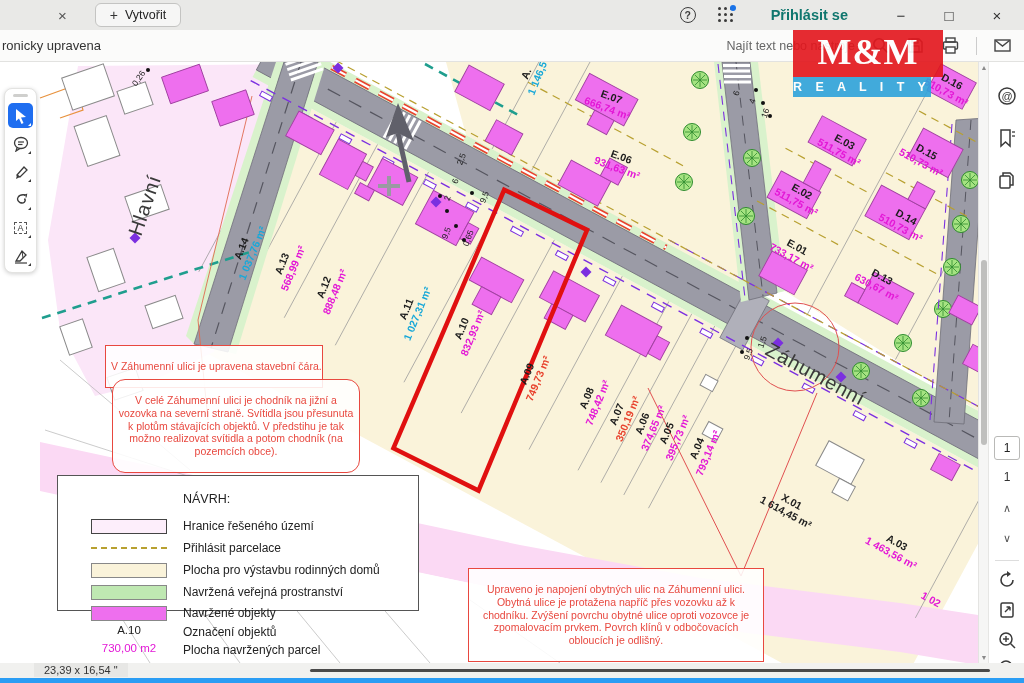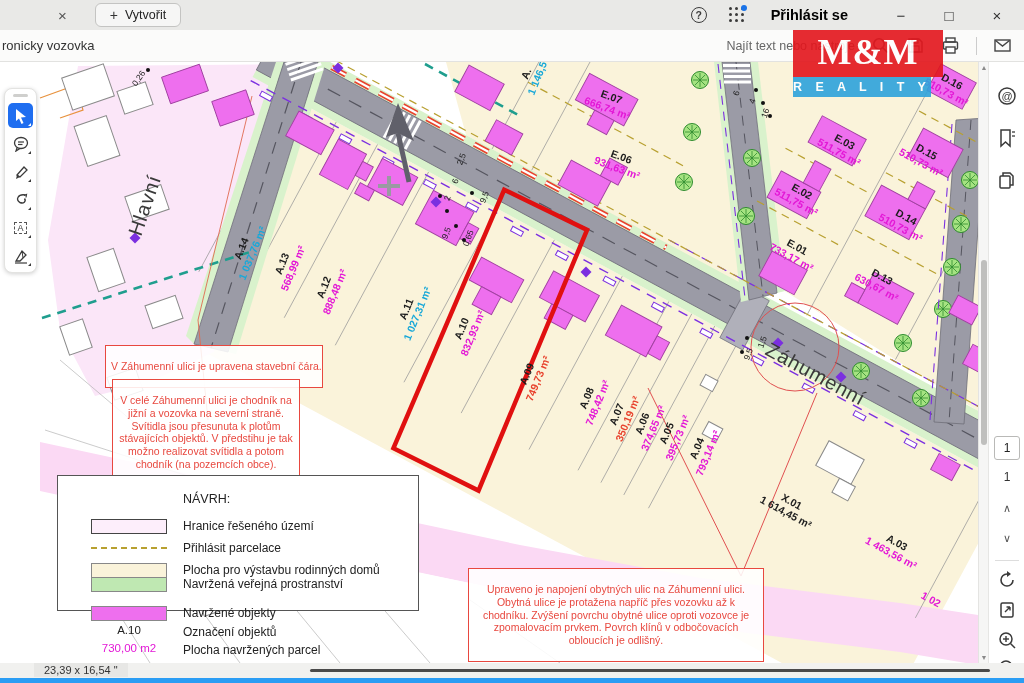--- a/index.html
+++ b/index.html
@@ -9,21 +9,21 @@
   
   .titlebar { position:absolute; left:0; top:0; width:1024px; height:30px; background:#e9e9e7; display:flex; align-items:center; }
   .tab-close { margin-left:58px; color:#555; font-size:15px; cursor:default; }
   .tab-chip { margin-left:28px; display:flex; align-items:center; gap:7px; background:#f6f6f5; border:1px solid #c4c4c2; border-radius:6px; padding:3px 14px; font-size:12.5px; color:#222; }
   .tab-chip .plus { font-size:14px; color:#333; }
   .tb-right { margin-left:auto; display:flex; align-items:center; gap:22px; padding-right:14px; }
   .help-circ { width:16px; height:16px; border:1.4px solid #3c3c3c; border-radius:50%; font-size:10.5px; color:#3c3c3c; display:flex; align-items:center; justify-content:center; font-weight:bold; }
   .apps-grid { position:relative; width:16px; height:16px; }
   .apps-grid i { position:absolute; width:3px; height:3px; background:#3a3a3a; border-radius:50%; }
   .apps-grid .bdot { width:6px; height:6px; background:#1a73e8; border-radius:50%; position:absolute; right:-2px; top:-2px; }
-  .signin { font-size:14.5px; font-weight:bold; color:#000000; margin:0 18px 0 4px; }
+  .signin { font-size:14.5px; font-weight:bold; color:#0f766e; margin:0 18px 0 15px; }
   .winbtn { font-size:15px; color:#333; width:26px; text-align:center; }
 
   
   .toolbar { position:absolute; left:0; top:30px; width:1024px; height:32px; background:#fbfbfa; border-bottom:1px solid #e2e2e0; display:flex; align-items:center; }
   .tb-left-text { font-size:13px; color:#333; margin-left:2px; white-space:nowrap; }
   .tb-right2 { margin-left:auto; display:flex; align-items:center; gap:16px; padding-right:12px; }
   .find-text { font-size:12.5px; color:#666; }
   .vdiv { width:1px; height:18px; background:#ccc; }
   .icon18 { width:19px; height:19px; display:block; }
 
@@ -110,21 +110,21 @@
         <i class="bdot"></i>
       </div>
       <span class="signin">Přihlásit se</span>
       <span class="winbtn">−</span>
       <span class="winbtn">□</span>
       <span class="winbtn">×</span>
     </div>
   </div>
 
   <div class="toolbar">
-    <span class="tb-left-text">ronicky vozovka</span>
+    <span class="tb-left-text">ronicky upravena</span>
     <div class="tb-right2">
       <span class="find-text">Najít text nebo nástroje</span>
       <svg class="icon18" viewBox="0 0 19 19">
           <circle cx="8" cy="8" r="5.2" fill="none" stroke="#555" stroke-width="1.6"></circle>
           <line x1="12" y1="12" x2="16.5" y2="16.5" stroke="#555" stroke-width="1.6"></line>
         </svg>
       <svg class="icon18" viewBox="0 0 19 19">
           <path d="M3 3 h10 l3 3 v10 h-13 z" fill="none" stroke="#555" stroke-width="1.5"></path>
           <rect x="6" y="10" width="7" height="6" fill="none" stroke="#555" stroke-width="1.2"></rect>
           <rect x="6" y="3" width="6" height="4" fill="none" stroke="#555" stroke-width="1.2"></rect>
@@ -523,39 +523,39 @@
         <text class="dim" transform="translate(739,94) rotate(-71)">6</text>
         <text class="dim" transform="translate(755,102) rotate(-71)">4</text>
         <text class="dim" transform="translate(768,114) rotate(-71)">16</text>
         <text class="dim" transform="translate(751,355) rotate(-71)">9,5</text>
         <text class="dim" transform="translate(765,343) rotate(-71)">1,5</text>
       </g>
     </svg>
 
     
     <div class="redbox" style="left:105px; top:283px; width:218px; white-space:nowrap;">V Záhumenní ulici je upravena stavební čára.</div>
-    <div class="redbox" style="left:112px; top:317px; width:188px;">V celé Záhumenní ulici je chodník na jižní a vozovka na severní straně. Svítidla jsou přesunuta k plotům stávajících objektů. V předstihu je tak možno realizovat svítidla a potom chodník (na pozemcích obce).</div>
+    <div class="redbox" style="left:112px; top:317px; width:248px;border-radius:13px;">V celé Záhumenní ulici je chodník na jižní a vozovka na severní straně. Svítidla jsou přesunuta k plotům stávajících objektů. V předstihu je tak možno realizovat svítidla a potom chodník (na pozemcích obce).</div>
     <div class="redbox" style="left:468px; top:506px; width:296px;">Upraveno je napojení obytných ulic na Záhumenní ulici. Obytná ulice je protažena napříč přes vozovku až k chodníku. Zvýšení povrchu obytné ulice oproti vozovce je zpomalovacím prvkem. Povrch klínů v odbočovacích obloucích je odlišný.</div>
 
     
     <div class="legend">
       <div class="lg-title">NÁVRH:</div>
       <div class="lg-row" style="top:42px">
           <div class="lg-sw sw-boundary"></div>
           <span class="lg-lab">Hranice řešeného území</span>
         </div>
       <div class="lg-row" style="top:64px">
           <div class="lg-sw sw-dash"></div>
           <span class="lg-lab">Přihlásit parcelace</span>
         </div>
       <div class="lg-row" style="top:86px">
           <div class="lg-sw sw-housing"></div>
           <span class="lg-lab">Plocha pro výstavbu rodinných domů</span>
         </div>
-      <div class="lg-row" style="top:100px">
+      <div class="lg-row" style="top:108px">
           <div class="lg-sw sw-public"></div>
           <span class="lg-lab">Navržená veřejná prostranství</span>
         </div>
       <div class="lg-row" style="top:129px">
           <div class="lg-sw sw-objects"></div>
           <span class="lg-lab">Navržené objekty</span>
         </div>
       <div class="lg-row" style="top:148px">
           <div class="lg-sw sw-text">A.10</div>
           <span class="lg-lab">Označení objektů</span>

